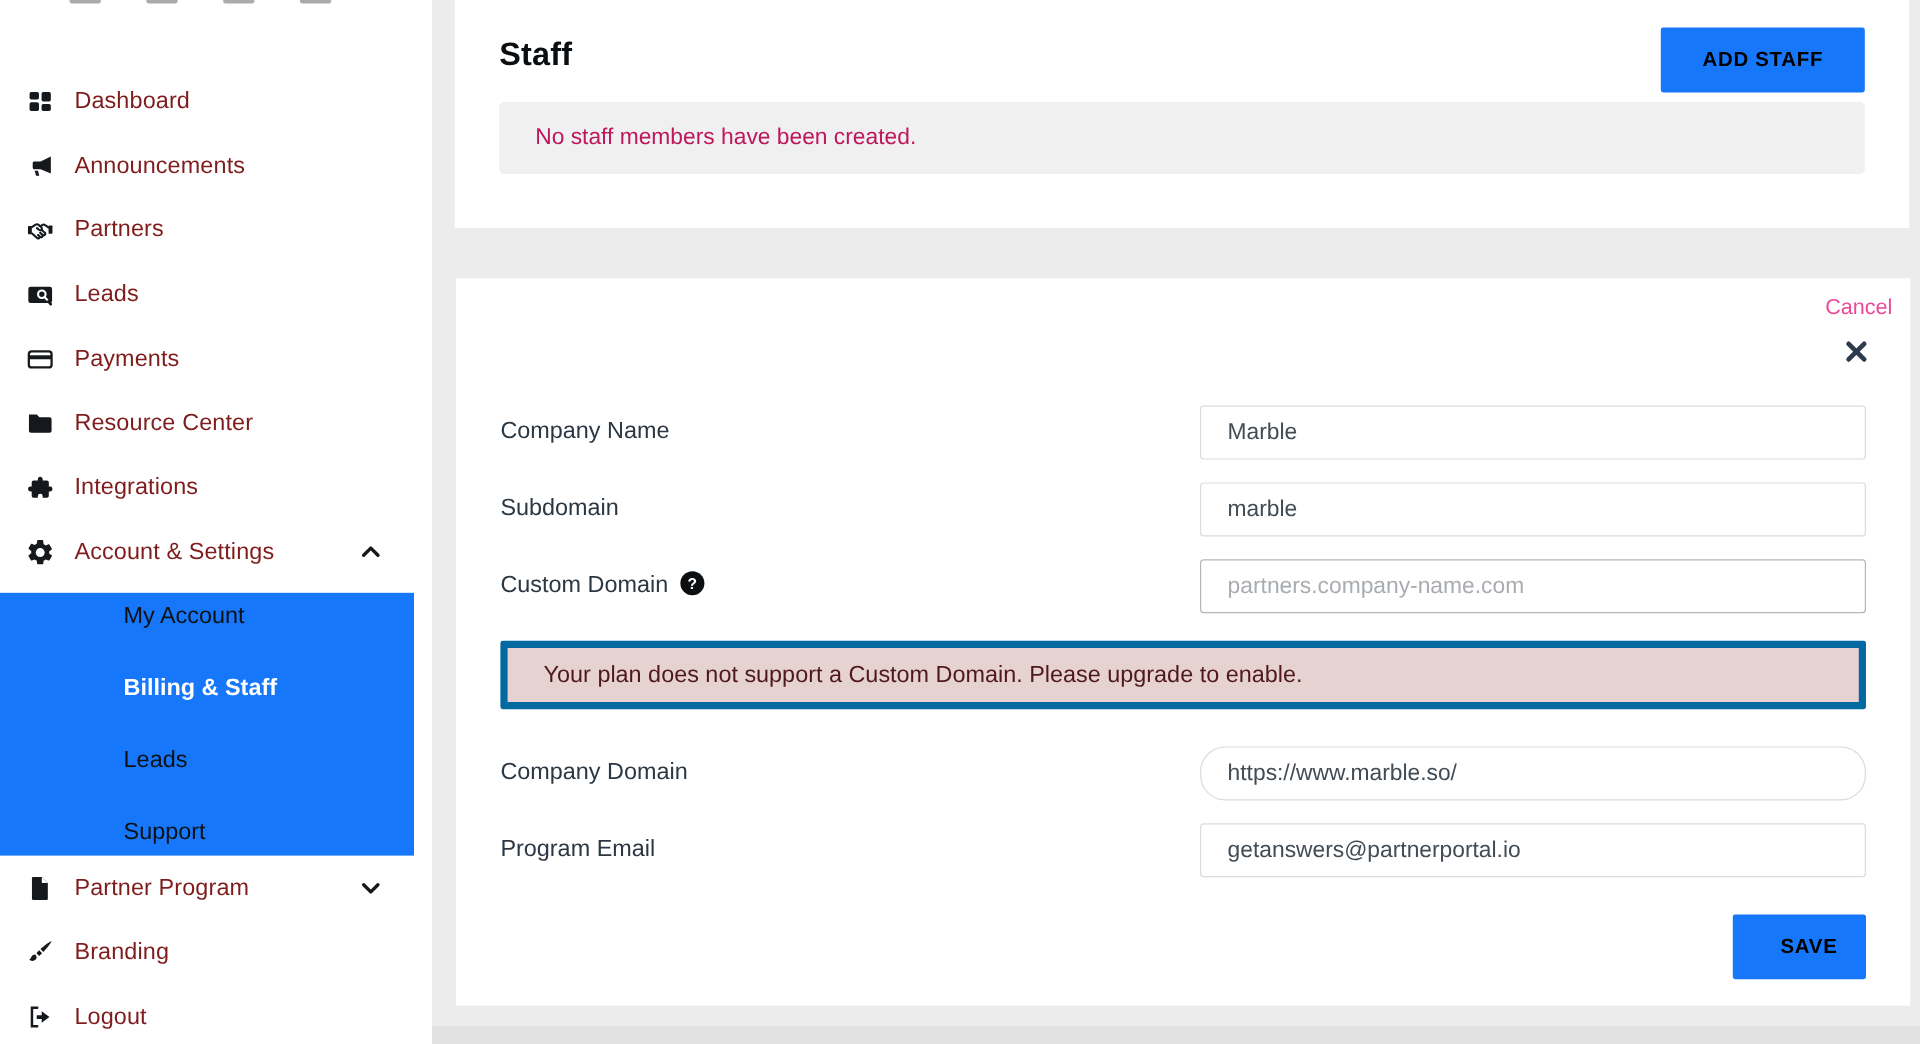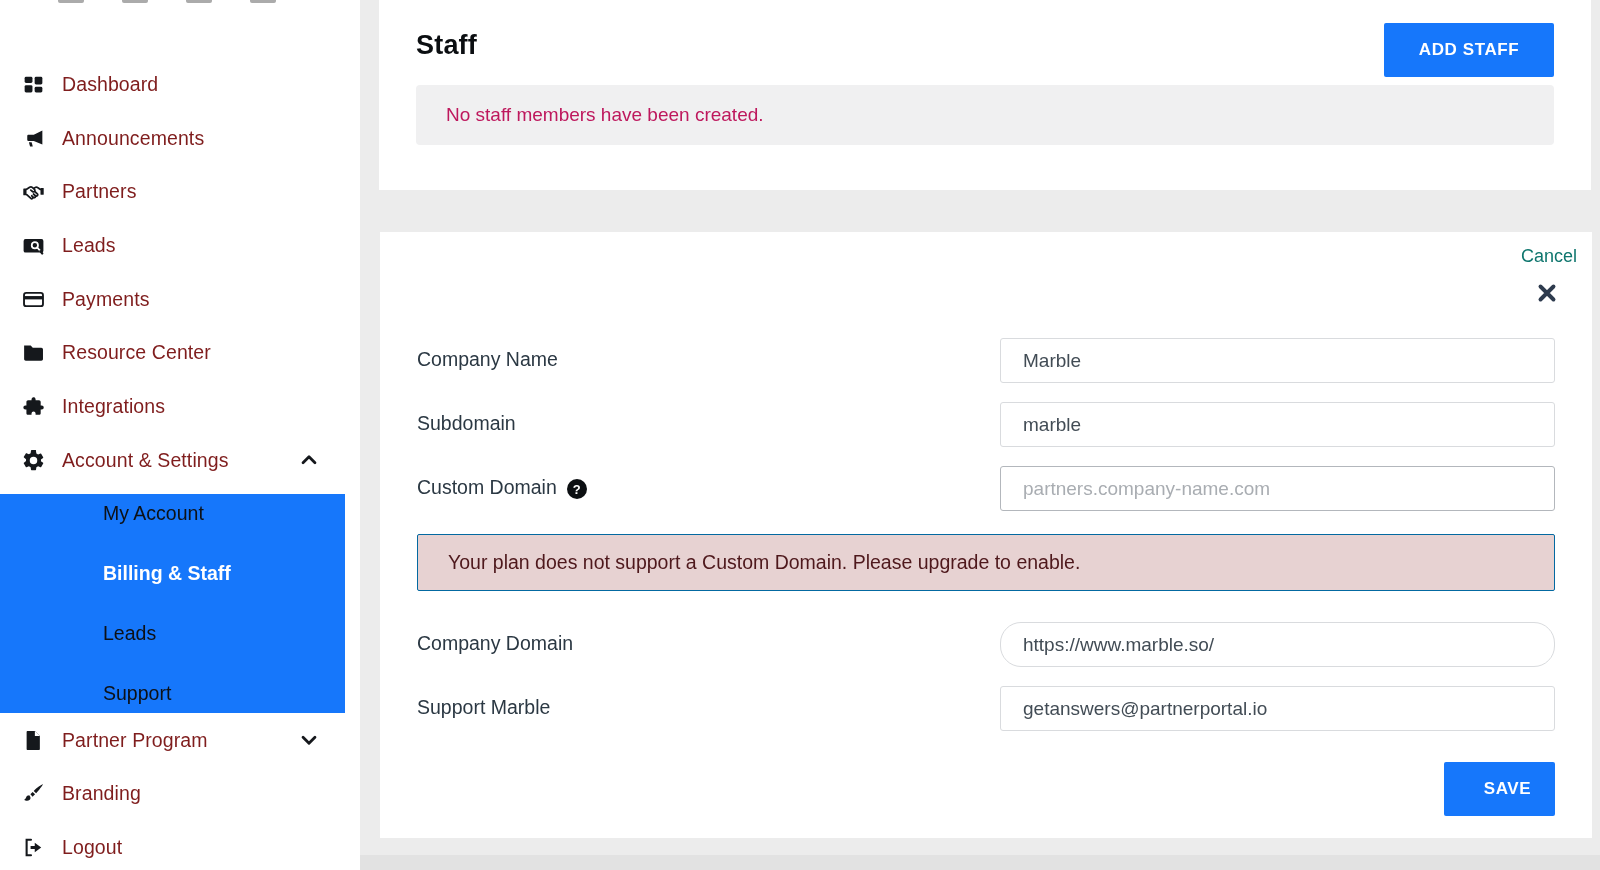--- a/index.html
+++ b/index.html
@@ -22,42 +22,42 @@
   .submenu-item { flex:1; display:flex; align-items:center; padding-left:103px; font-size:19.5px; color:#0d1116; cursor:pointer; }
   .submenu-item.active { color:#ffffff; font-weight:bold; }
 
   
   .card { position:absolute; background:#ffffff; }
   .staff-card { left:379px; top:0; width:1212px; height:190px; }
   .company-card { left:380px; top:232px; width:1212px; height:606px; }
   .bottom-strip { position:absolute; left:360px; top:855px; width:1240px; height:15px; background:#e2e2e2; }
 
   .section-title { position:absolute; left:37px; font-size:27px; font-weight:bold; color:#0b0e11; letter-spacing:.2px; }
-  .btn { position:absolute; background:#1677fb; color:#ffffff; font-size:17px; font-weight:bold;
+  .btn { position:absolute; background:#1677fb; color:#000000; font-size:17px; font-weight:bold;
     letter-spacing:.6px; border:none; display:flex; align-items:center; justify-content:center;
     cursor:pointer; border-radius:2px; font-family:"Liberation Sans", sans-serif; }
   .add-staff-btn { left:1005px; top:23px; width:170px; height:54px; }
   .save-btn { left:1064px; top:530px; width:111px; height:54px;padding-left:16px; }
 
   .empty-box { position:absolute; left:37px; top:85px; width:1138px; height:60px; background:#f0f0f1;
     border-radius:4px; display:flex; align-items:center; padding-left:30px; font-size:19px; color:#be185d; }
 
-  .cancel-link { position:absolute; right:15px; top:14px; font-size:18px; color:#0f766e; cursor:pointer; }
+  .cancel-link { position:absolute; right:15px; top:14px; font-size:18px; color:#ec4899; cursor:pointer; }
   .close-x { position:absolute; right:32px; top:48px; width:26px; height:26px; cursor:pointer; }
   .close-x svg { width:26px; height:26px; }
 
-  .field-label { position:absolute; left:37px; font-size:19.5px; color:#2b3843; display:flex; align-items:flex-end; gap:10px; }
+  .field-label { position:absolute; left:37px; font-size:19.5px; color:#2b3843; display:flex; align-items:flex-start; gap:10px; }
   .text-input { position:absolute; left:620px; width:555px; height:45px; border:1px solid #d9dbde; border-radius:3px;
     font-size:19px; color:#424c55; padding:0 22px; font-family:"Liberation Sans", sans-serif; background:#ffffff; outline:none; }
   .text-input::placeholder { color:#a9adb2; }
   .text-input.hl { border-color:#b3b7bc; }
   .help-badge { width:20px; height:20px; border-radius:50%; background:#0c0f12; color:#ffffff;
     font-size:13px; font-weight:bold; display:inline-flex; align-items:center; justify-content:center; cursor:pointer; }
   .warning-banner { position:absolute; left:37px; top:302px; width:1138px; height:57px; background:#e7d2d2;
-    border:1px solid #0369a1; border-radius:2px; display:flex; align-items:center; padding-left:30px;
+    border:6px solid #0369a1; border-radius:2px; display:flex; align-items:center; padding-left:30px;
     font-size:19.5px; color:#4e181c; }
 </style>
 </head>
 <body>
 
 <div class="page">
 
   <div class="sidebar">
     <div class="logo-remnant">
       <span></span>
@@ -232,21 +232,21 @@
     <input class="text-input hl" style="top: 234px;" type="text" placeholder="partners.company-name.com">
 
     <div class="warning-banner">Your plan does not support a Custom Domain. Please upgrade to enable.</div>
 
     <div class="field-label" style="top:400px">
       <span>Company Domain</span>
     </div>
     <input class="text-input" style="top: 390px; border-radius: 21px;" type="text" value="https://www.marble.so/">
 
     <div class="field-label" style="top:464px">
-      <span>Support Marble</span>
+      <span>Program Email</span>
     </div>
     <input class="text-input" style="top: 454px;" type="text" value="getanswers@partnerportal.io">
 
     <button class="btn save-btn">SAVE</button>
   </div>
 
   <div class="bottom-strip"></div>
 </div>
 
 </body></html>

